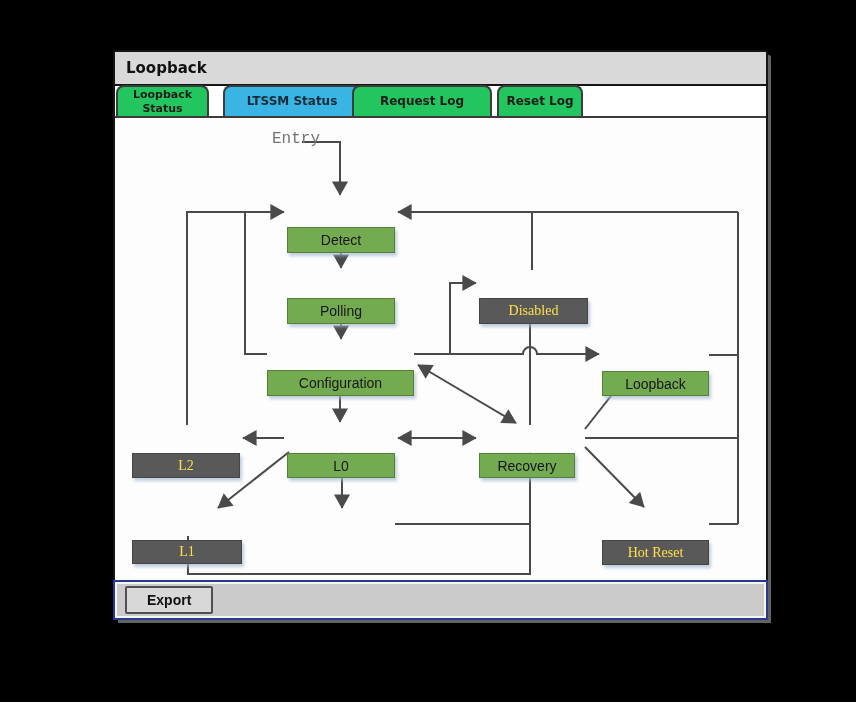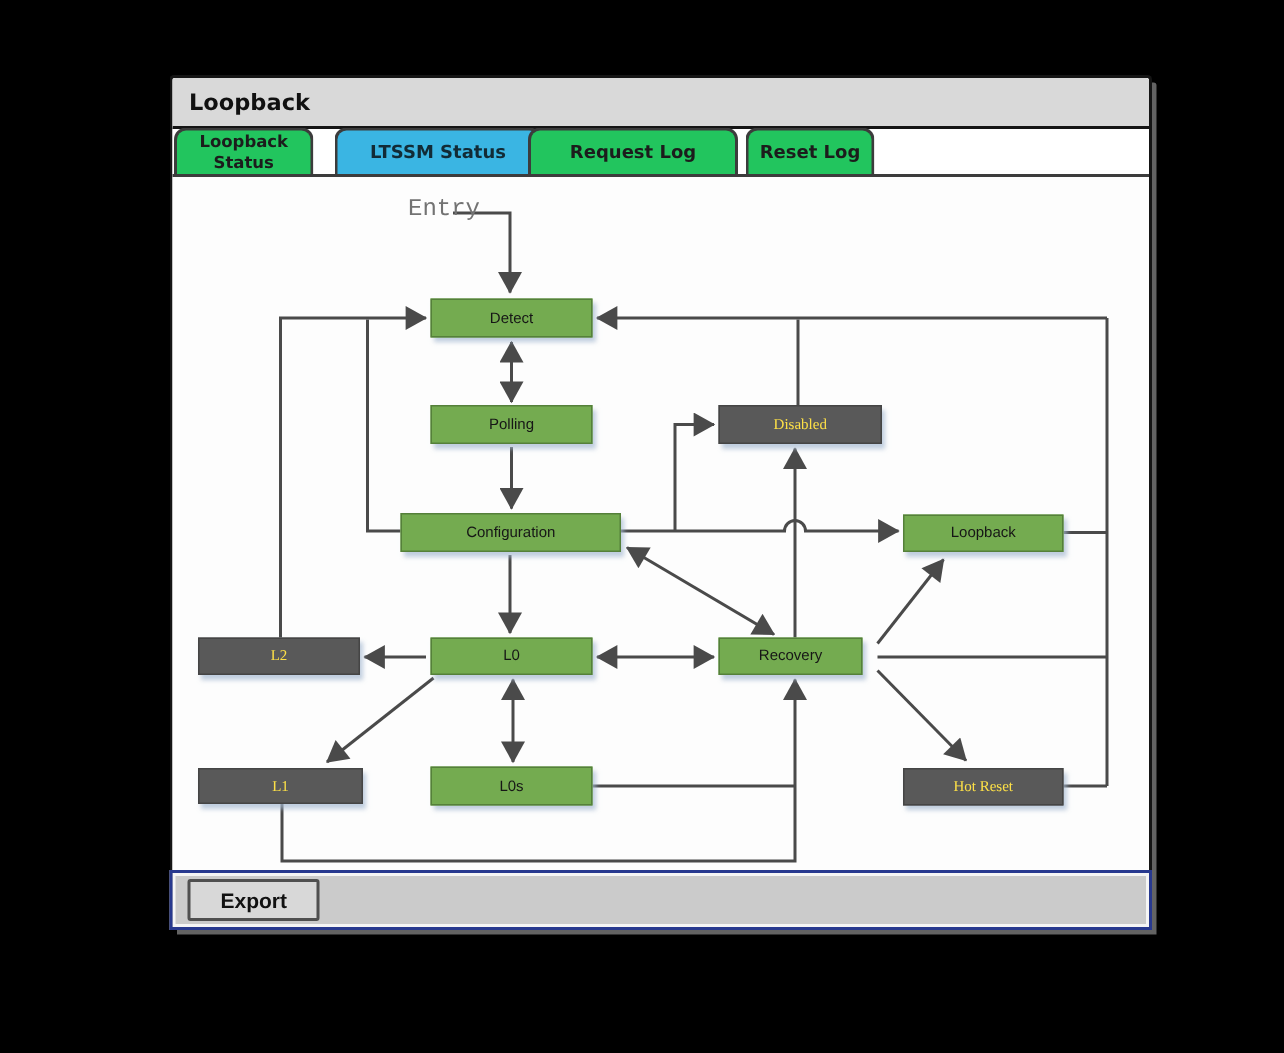--- a/index.html
+++ b/index.html
@@ -33,22 +33,23 @@
   .content svg{position:absolute;left:0;top:0;}
   .edge{stroke:var(--line-color,#4a4a4a);stroke-width:2;fill:none;}
   .entry-label{
     position:absolute;left:133px;top:12px;font-size:16px;color:#737373;
     font-family:Liberation Mono, monospace;
     margin-left:24px;
   }
   .node{
     position:absolute;box-sizing:border-box;
     display:flex;align-items:center;justify-content:center;
-    font-size:10px;border:1px solid;
+    font-size:14px;border:1px solid;
     box-shadow:2px 3px 3px rgba(165,185,210,0.7);
+    margin-top:28px;
   }
   .node--green{background:var(--state-green,#74ab50);border-color:var(--state-green-border,#55803a);color:#161616;}
   .node--dark{background:var(--state-dark,#595959);border-color:var(--state-dark-border,#454545);color:#fde047;font-family:Liberation Serif, serif;}
   
   .n-detect{left:172px;top:81px;width:108px;height:26px;}
   .n-polling{left:172px;top:152px;width:108px;height:26px;}
   .n-configuration{left:152px;top:224px;width:147px;height:26px;}
   .n-l0{left:172px;top:307px;width:108px;height:25px;}
   .n-l0s{left:172px;top:393px;width:108px;height:26px;}
   .n-l2{left:17px;top:307px;width:108px;height:25px;}
@@ -147,21 +148,20 @@
 
       <path class="edge" d="M470,329 L529,389" marker-end="url(#arr)"></path>
     </svg>
 
     <div class="entry-label">Entry</div>
 
     <div class="node node--green n-detect">Detect</div>
     <div class="node node--green n-polling">Polling</div>
     <div class="node node--green n-configuration">Configuration</div>
     <div class="node node--green n-l0">L0</div>
-    <div class="node node--green n-l0s">L0s</div>
     <div class="node node--dark n-l2">L2</div>
     <div class="node node--dark n-l1">L1</div>
     <div class="node node--green n-recovery">Recovery</div>
     <div class="node node--dark n-disabled">Disabled</div>
     <div class="node node--green n-loopback">Loopback</div>
     <div class="node node--dark n-hot-reset">Hot Reset</div>
   </div>
 
   <div class="footer">
     <button class="export-btn">Export</button>

